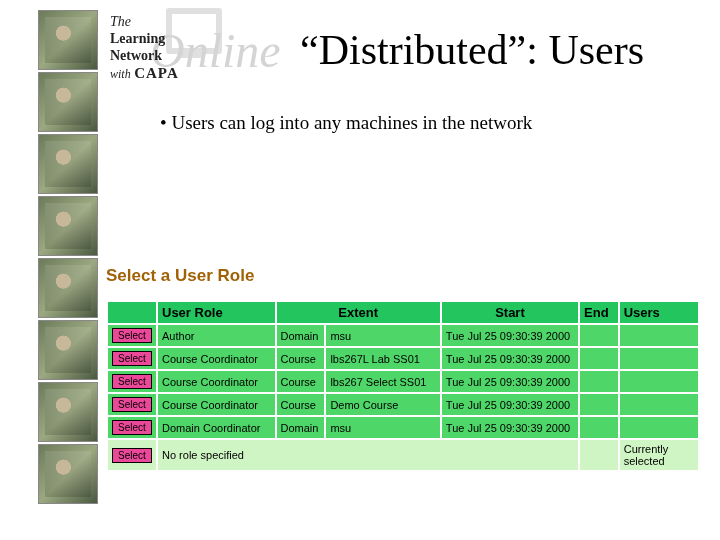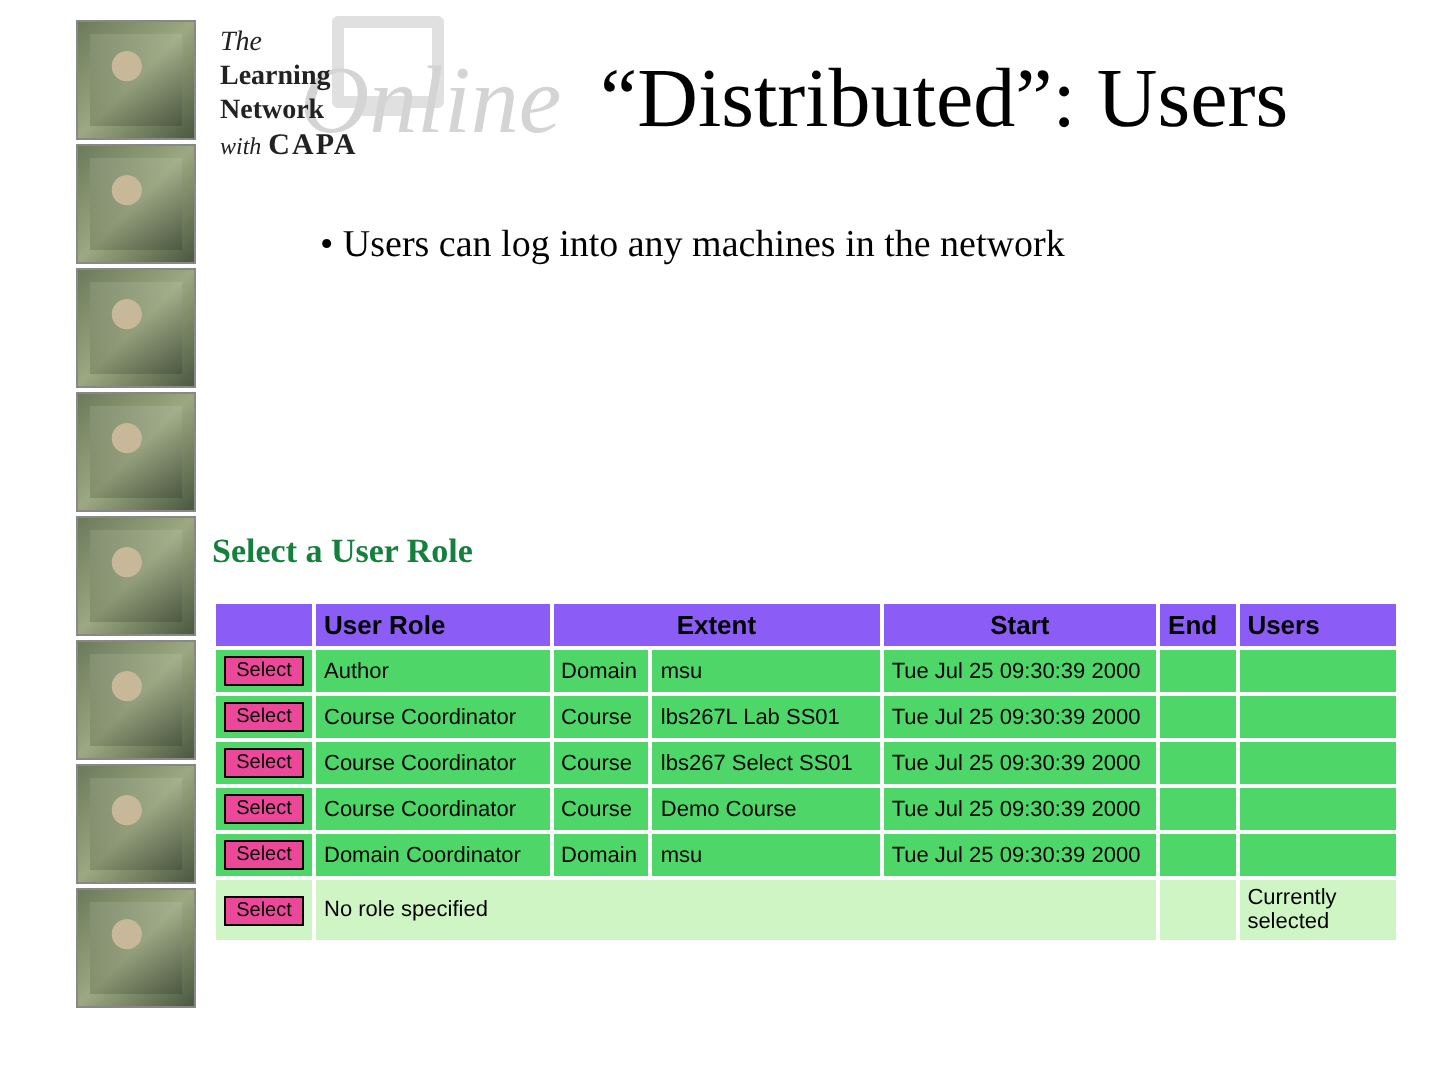--- a/index.html
+++ b/index.html
@@ -86,36 +86,36 @@
     font-size: 19px;
     font-family: Liberation Serif, serif;
     line-height: 1.35;
   }
   .bullets .b { display:block; }
   .section-label {
     position: absolute;
     left: 106px;
     top: 266px;
     font-weight: bold;
-    font-family: Liberation Serif, serif;
+    font-family: Liberation Sans, sans-serif;
     font-size: 17px;
-    color: #15803d;
+    color: #a16207;
   }
   .role-table {
     position: absolute;
     left: 106px;
     top: 300px;
     width: 594px;
     font-family: Arial, sans-serif;
     font-size: 12px;
     border-spacing: 2px;
     background:#fff;
   }
   .role-table th {
-    background:#8b5cf6;
+    background:#22c55e;
     font-weight: bold;
     padding: 3px 4px;
     text-align: left;
     font-size: 13px;
   }
   .role-table th.center { text-align:center; }
   .role-table td {
     background:#4ed668;
     padding: 3px 4px;
     font-size: 11px;

